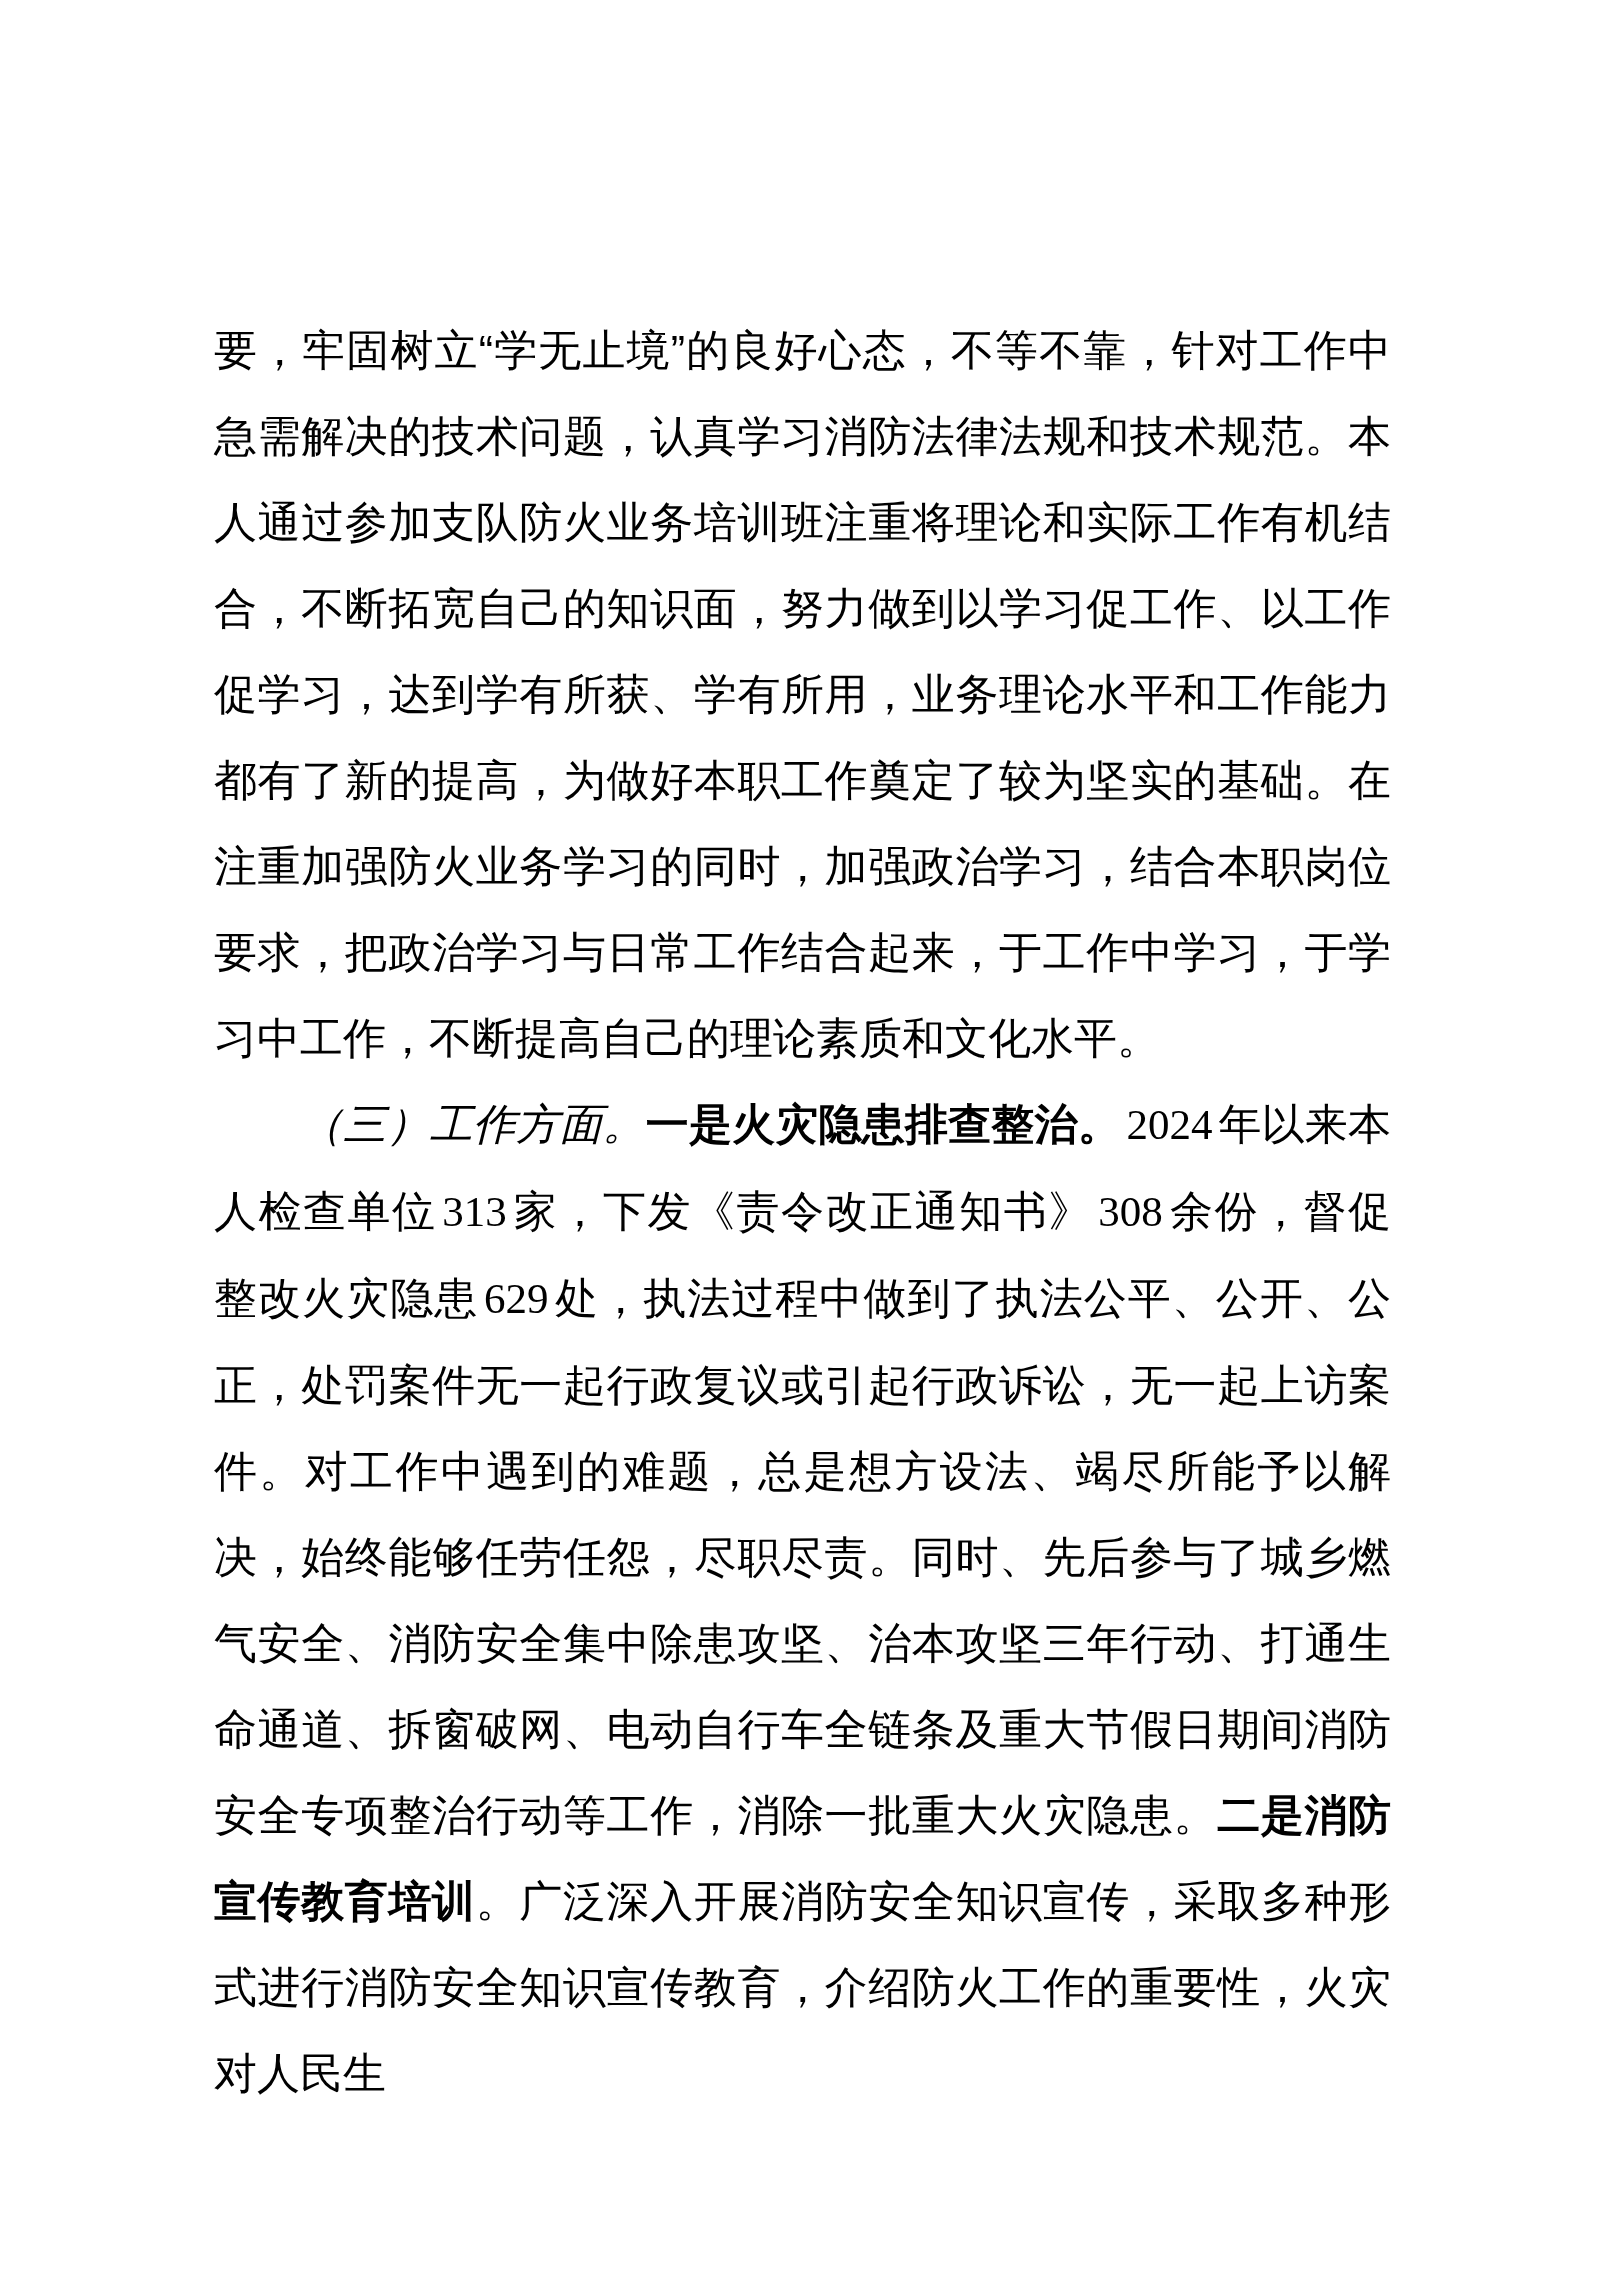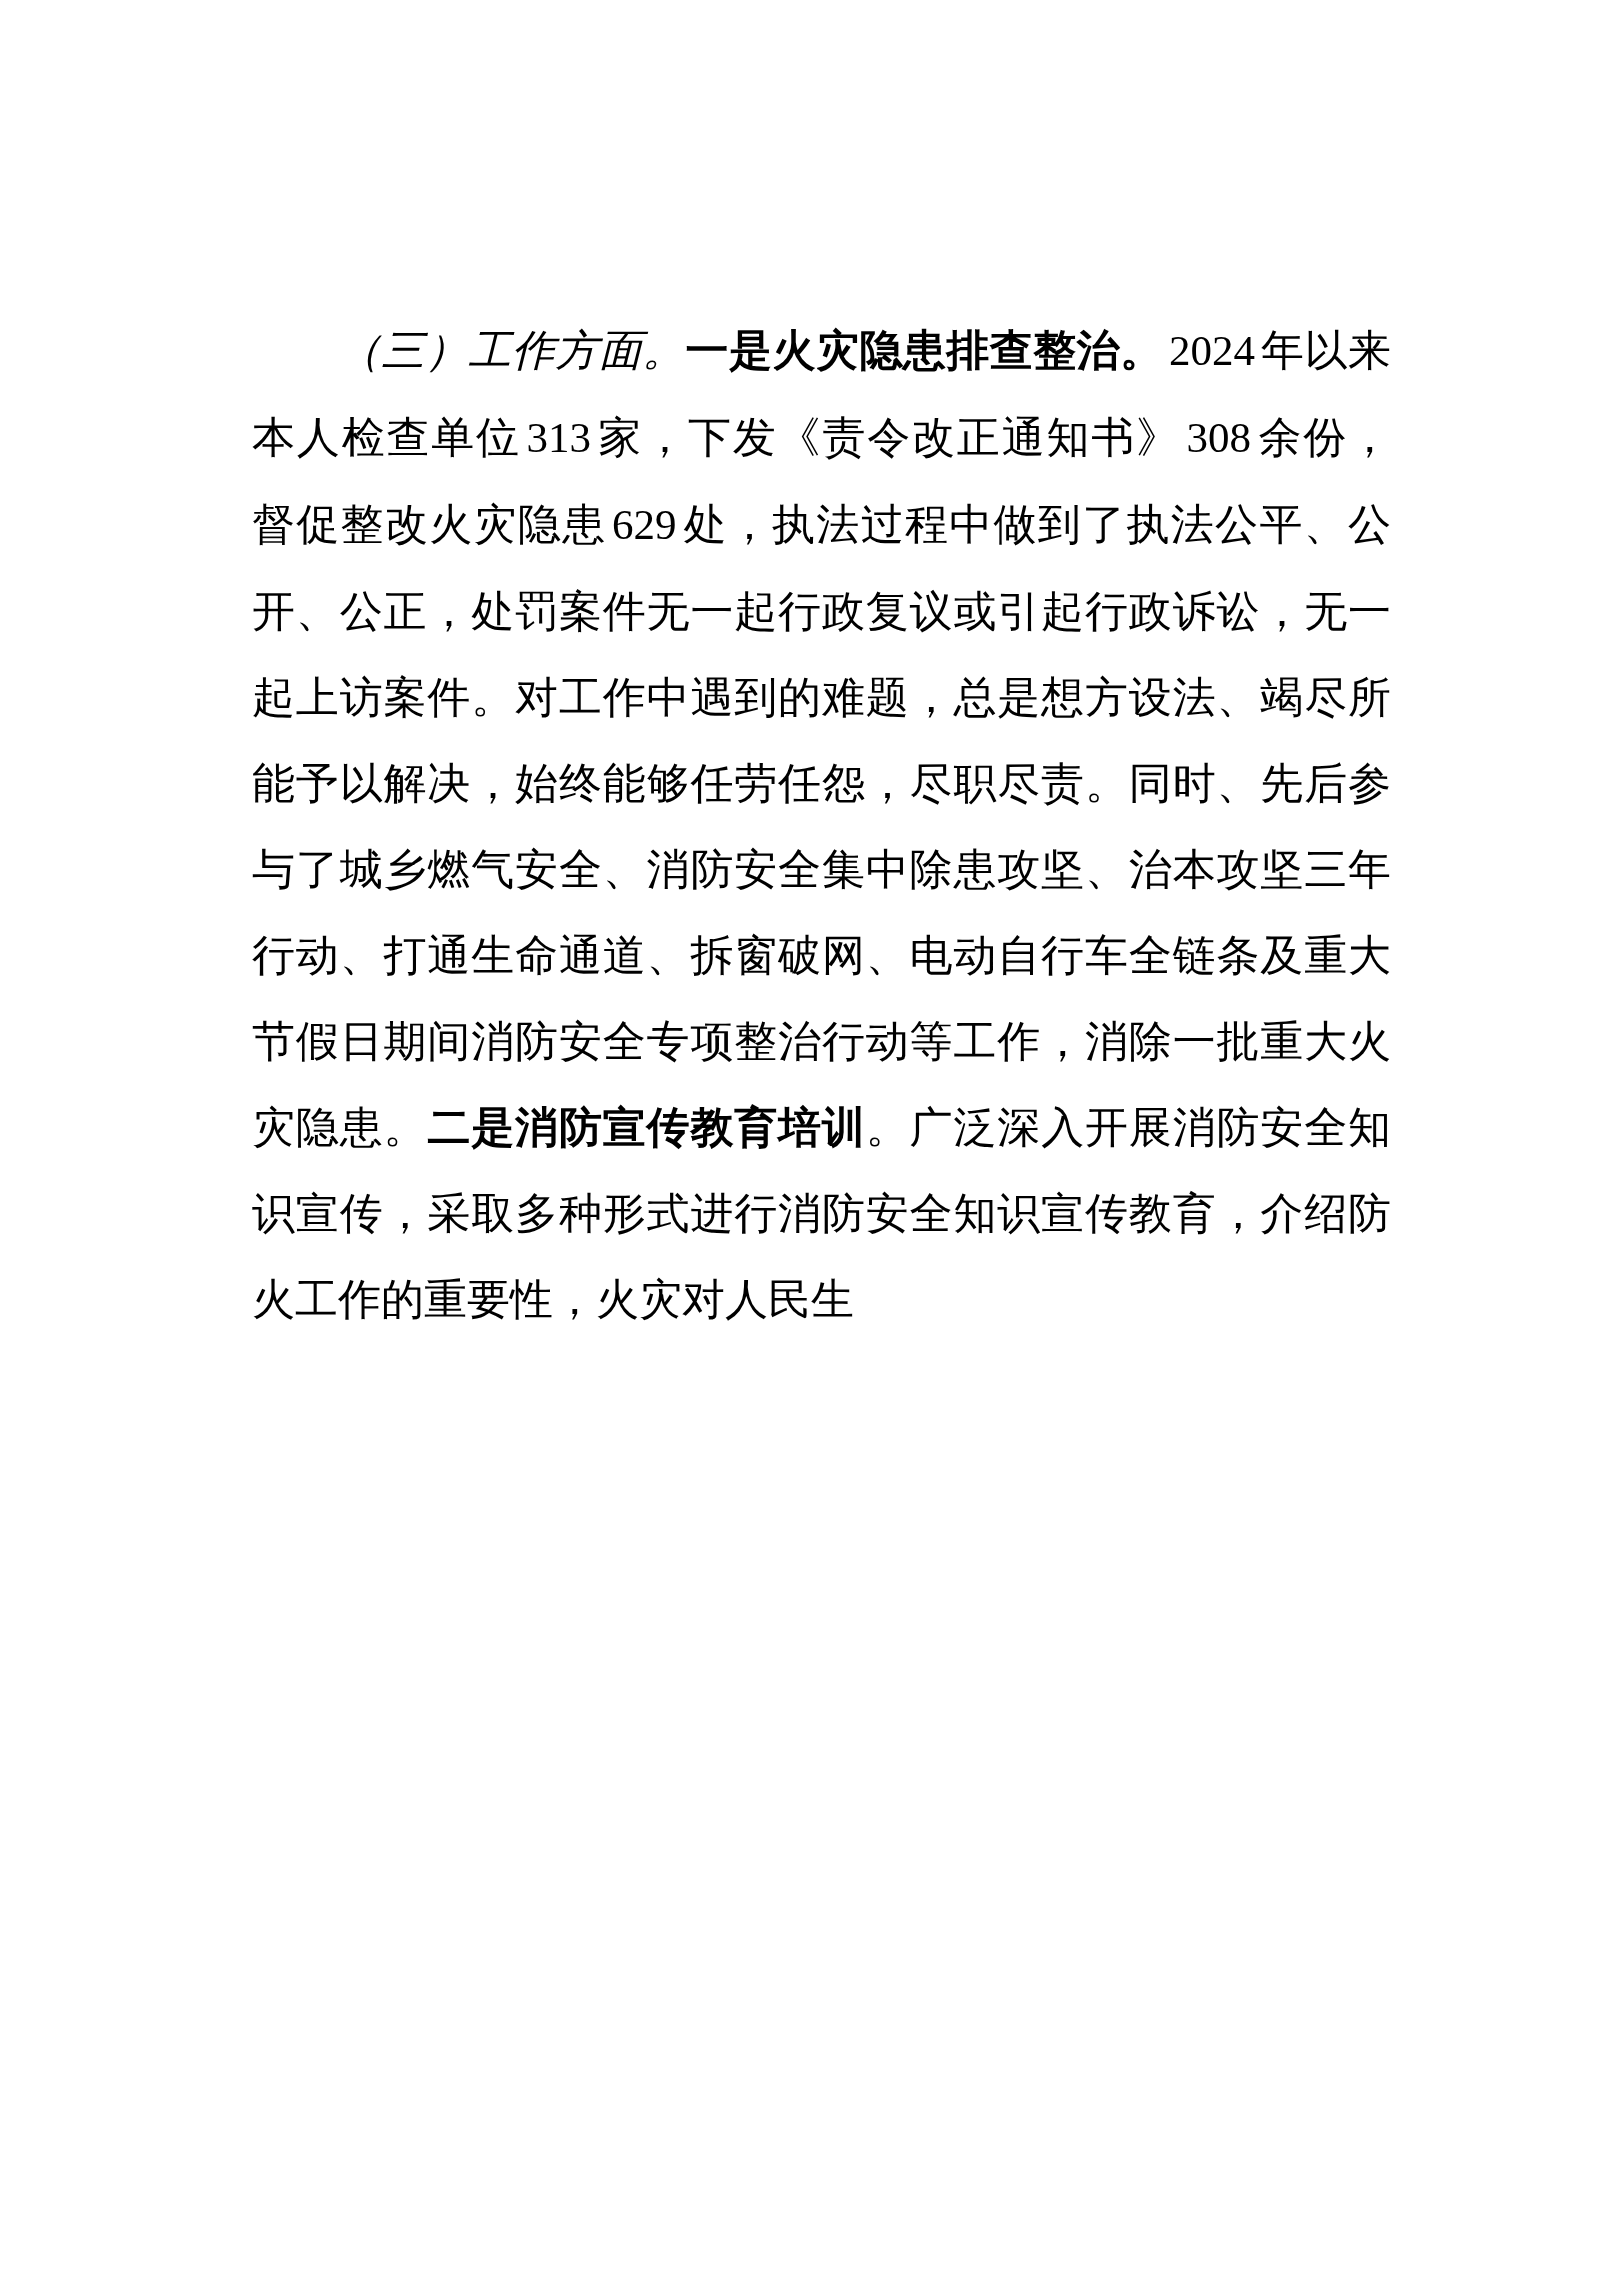--- a/index.html
+++ b/index.html
@@ -30,21 +30,20 @@
     text-align: justify;
     text-justify: inter-character;
   }
   .para {
     margin: 0;
     padding: 0;
     word-break: break-all;
   }
   .para.indent {
     text-indent: 2em;
-    margin-left: 38px;
   }
   .run-regular {
     font-weight: normal;
     font-style: normal;
   }
   
   .run-kai {
     font-style: italic;
     font-weight: normal;
   }
@@ -57,16 +56,17 @@
   .run-num {
     font-family: "Liberation Serif", serif;
     padding: 0 0.13em;
   }
 </style>
 </head>
 <body>
 
 <div class="page">
   <div class="document-body" style="background: rgb(255, 255, 255); color: rgb(0, 0, 0);">
+      <p class="para"><span class="run-regular">要，牢固树立“学无止境”的良好心态，不等不靠，针对工作中急需解决的技术问题，认真学习消防法律法规和技术规范。本人通过参加支队防火业务培训班注重将理论和实际工作有机结合，不断拓宽自己的知识面，努力做到以学习促工作、以工作促学习，达到学有所获、学有所用，业务理论水平和工作能力都有了新的提高，为做好本职工作奠定了较为坚实的基础。在注重加强防火业务学习的同时，加强政治学习，结合本职岗位要求，把政治学习与日常工作结合起来，于工作中学习，于学习中工作，不断提高自己的理论素质和文化水平。</span></p>
       <p class="para indent"><span class="run-kai">（三）工作方面。</span><span class="run-bold">一是火灾隐患排查整治。</span><span class="run-num">2024</span><span class="run-regular">年以来本人检查单位</span><span class="run-num">313</span><span class="run-regular">家，下发《责令改正通知书》</span><span class="run-num">308</span><span class="run-regular">余份，督促整改火灾隐患</span><span class="run-num">629</span><span class="run-regular">处，执法过程中做到了执法公平、公开、公正，处罚案件无一起行政复议或引起行政诉讼，无一起上访案件。对工作中遇到的难题，总是想方设法、竭尽所能予以解决，始终能够任劳任怨，尽职尽责。同时、先后参与了城乡燃气安全、消防安全集中除患攻坚、治本攻坚三年行动、打通生命通道、拆窗破网、电动自行车全链条及重大节假日期间消防安全专项整治行动等工作，消除一批重大火灾隐患。</span><span class="run-bold">二是消防宣传教育培训</span><span class="run-regular">。广泛深入开展消防安全知识宣传，采取多种形式进行消防安全知识宣传教育，介绍防火工作的重要性，火灾对人民生</span></p>
     </div>
 </div>
 
 
 </body></html>

